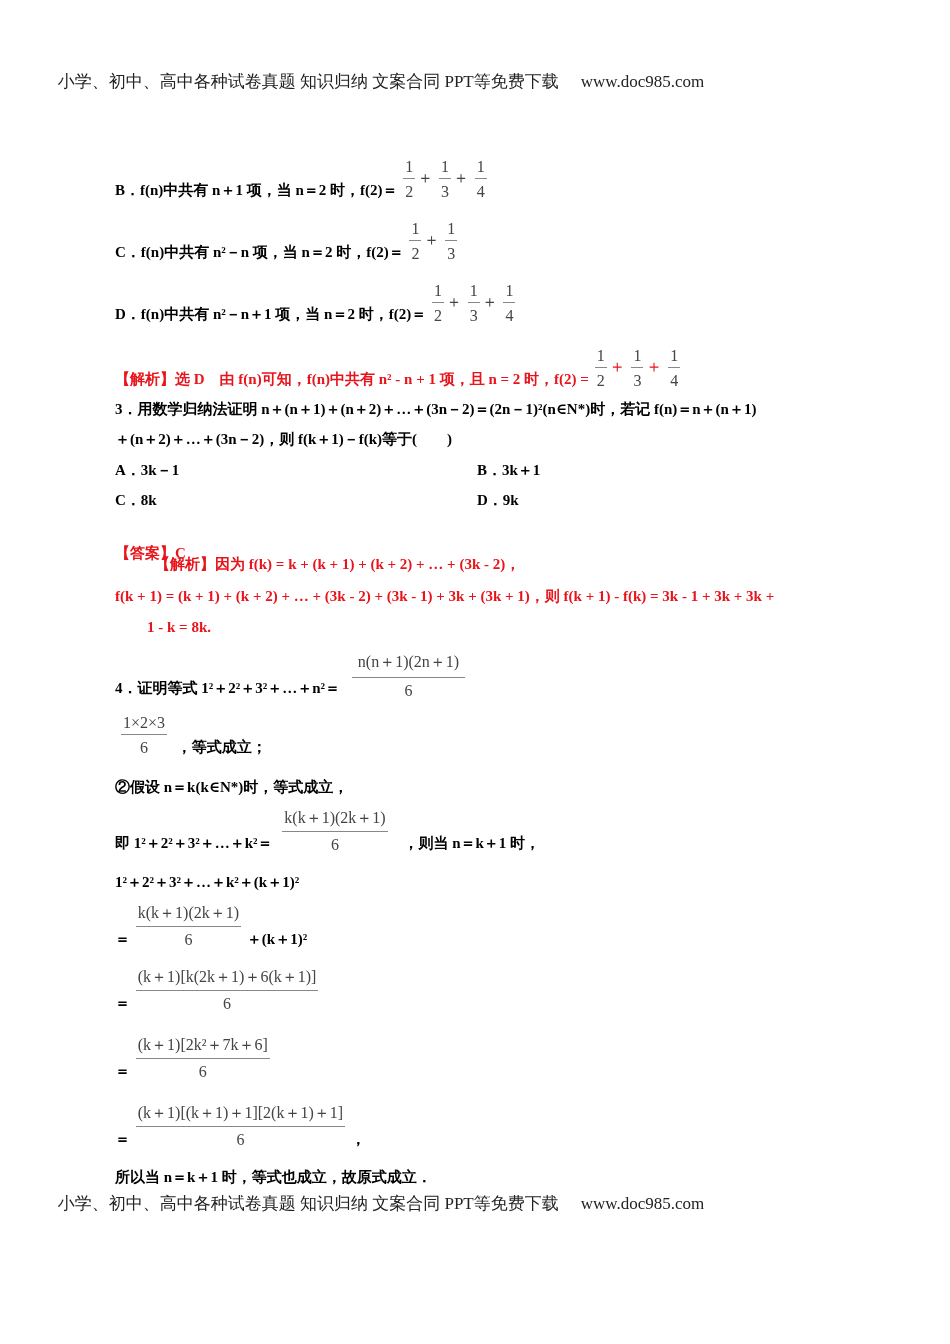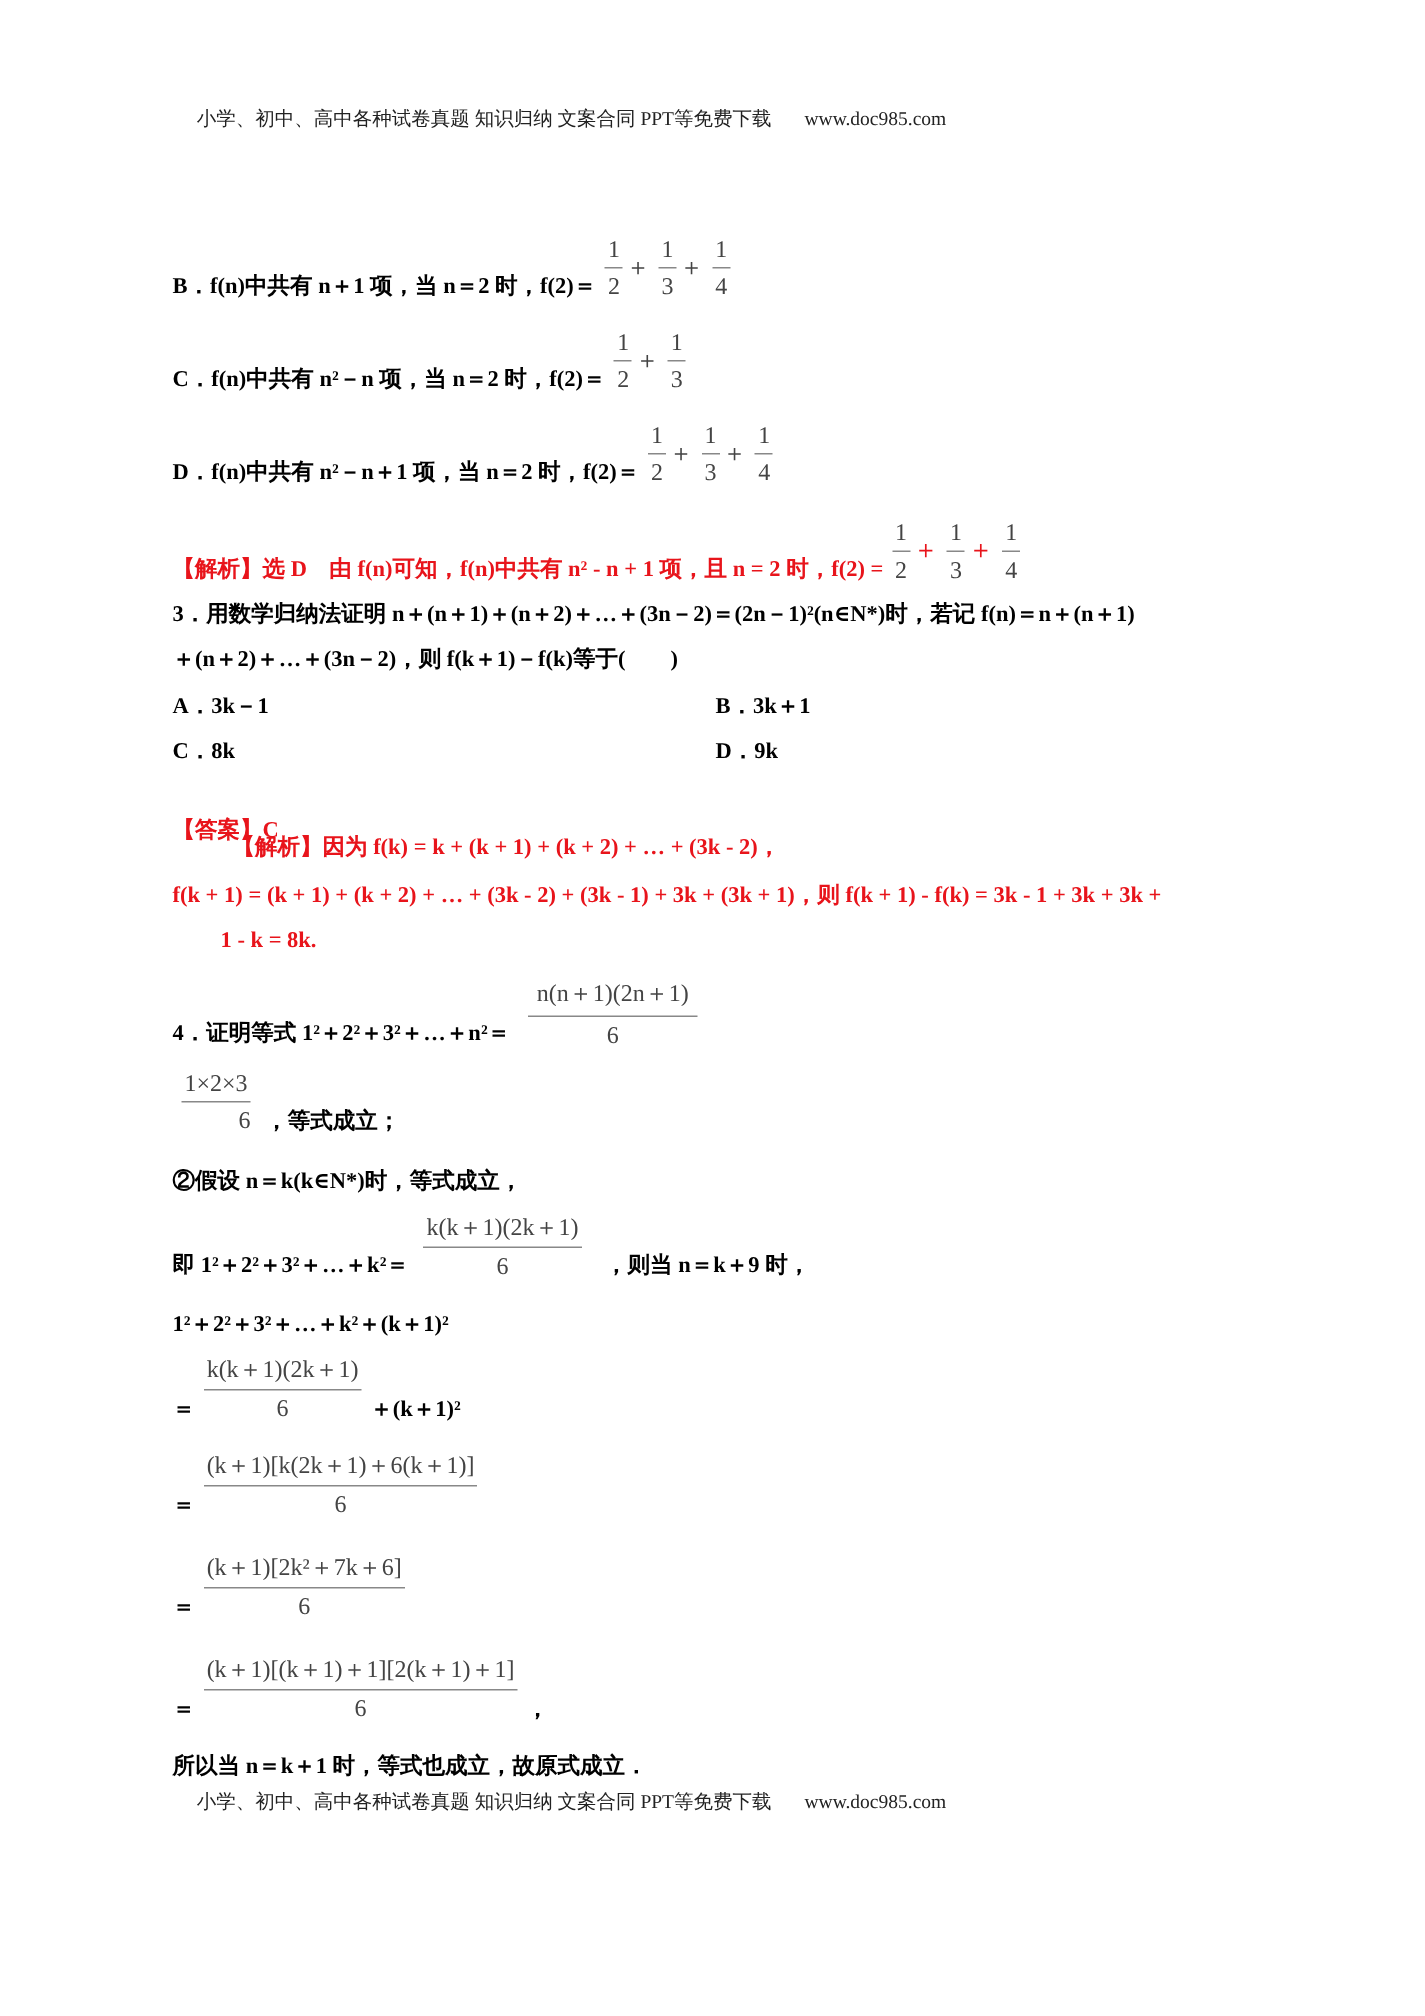--- a/index.html
+++ b/index.html
@@ -1,18 +1,18 @@
 <!DOCTYPE html>
 <html><head>
 <meta charset="utf-8">
 <style>
   html, body { margin:0; padding:0; background:#fff; }
   body { width:950px; height:1344px; position:relative; overflow:hidden;
          font-family: "Liberation Serif", "DejaVu Serif", serif; color:#000; }
-  .hdr { position:absolute; left:0; width:762px; text-align:center; font-size:13px; color:#222; }
+  .hdr { position:absolute; left:0; width:762px; text-align:center; font-size:17px; color:#222; }
   .hdr .site { margin-left:22px; }
   .line { position:absolute; left:115px; font-size:15px; font-weight:bold; white-space:nowrap; }
   .red { color:#e8141b; }
   .frac { display:inline-block; vertical-align:middle; text-align:center; font-weight:normal; color:#444; font-size:16px; margin:0 2px; }
   .frac .num { display:block; padding:0 2px 2px; border-bottom:1px solid #888; }
   .frac .den { display:block; padding-top:4px; }
   .plain { font-weight:normal; color:#444; font-family:"Liberation Serif", serif; font-size:16px; }
 </style>
 </head>
 <body>
@@ -59,30 +59,30 @@
 <div class="line red" style="top:555px;margin-left:40px;">【解析】因为 f(k) = k + (k + 1) + (k + 2) + … + (3k - 2)，</div>
 <div class="line red" style="top:587px;">f(k + 1) = (k + 1) + (k + 2) + … + (3k - 2) + (3k - 1) + 3k + (3k + 1)，则 f(k + 1) - f(k) = 3k - 1 + 3k + 3k +</div>
 <div class="line red" style="top:619px;margin-left:32px;">1 - k = 8k.</div>
 
 <div class="line" style="top:652px;">
   <span style="display:inline-block;vertical-align:middle;padding-top:24px;">4．证明等式 1²＋2²＋3²＋…＋n²＝</span>
   <span class="frac" style="margin:0 8px;"><span class="num" style="padding:0 6px 4px;">n(n＋1)(2n＋1)</span><span class="den">6</span></span>
 </div>
 
 <div class="line" style="top:714px;">
-  <span class="frac" style="margin:0 6px;text-align:right;"><span class="num">1×2×3</span><span class="den">6</span></span>
+  <span class="frac" style="margin:0 6px;"><span class="num">1×2×3</span><span class="den">6</span></span>
   <span style="display:inline-block;vertical-align:middle;padding-top:24px;">，等式成立；</span>
 </div>
 
 <div class="line" style="top:778px;">②假设 n＝k(k∈N*)时，等式成立，</div>
 
 <div class="line" style="top:808px;">
   <span style="display:inline-block;vertical-align:middle;padding-top:24px;">即 1²＋2²＋3²＋…＋k²＝</span>
   <span class="frac" style="margin:0 6px;"><span class="num">k(k＋1)(2k＋1)</span><span class="den">6</span></span>
-  <span style="display:inline-block;vertical-align:middle;padding-top:24px;margin-left:6px;">，则当 n＝k＋9 时，</span>
+  <span style="display:inline-block;vertical-align:middle;padding-top:24px;margin-left:6px;">，则当 n＝k＋1 时，</span>
 </div>
 
 <div class="line" style="top:873px;">1²＋2²＋3²＋…＋k²＋(k＋1)²</div>
 
 <div class="line" style="top:902px;">
   <span style="display:inline-block;vertical-align:middle;padding-top:28px;">＝</span>
   <span class="frac"><span class="num">k(k＋1)(2k＋1)</span><span class="den">6</span></span>
   <span style="display:inline-block;vertical-align:middle;padding-top:28px;">＋(k＋1)²</span>
 </div>
 

